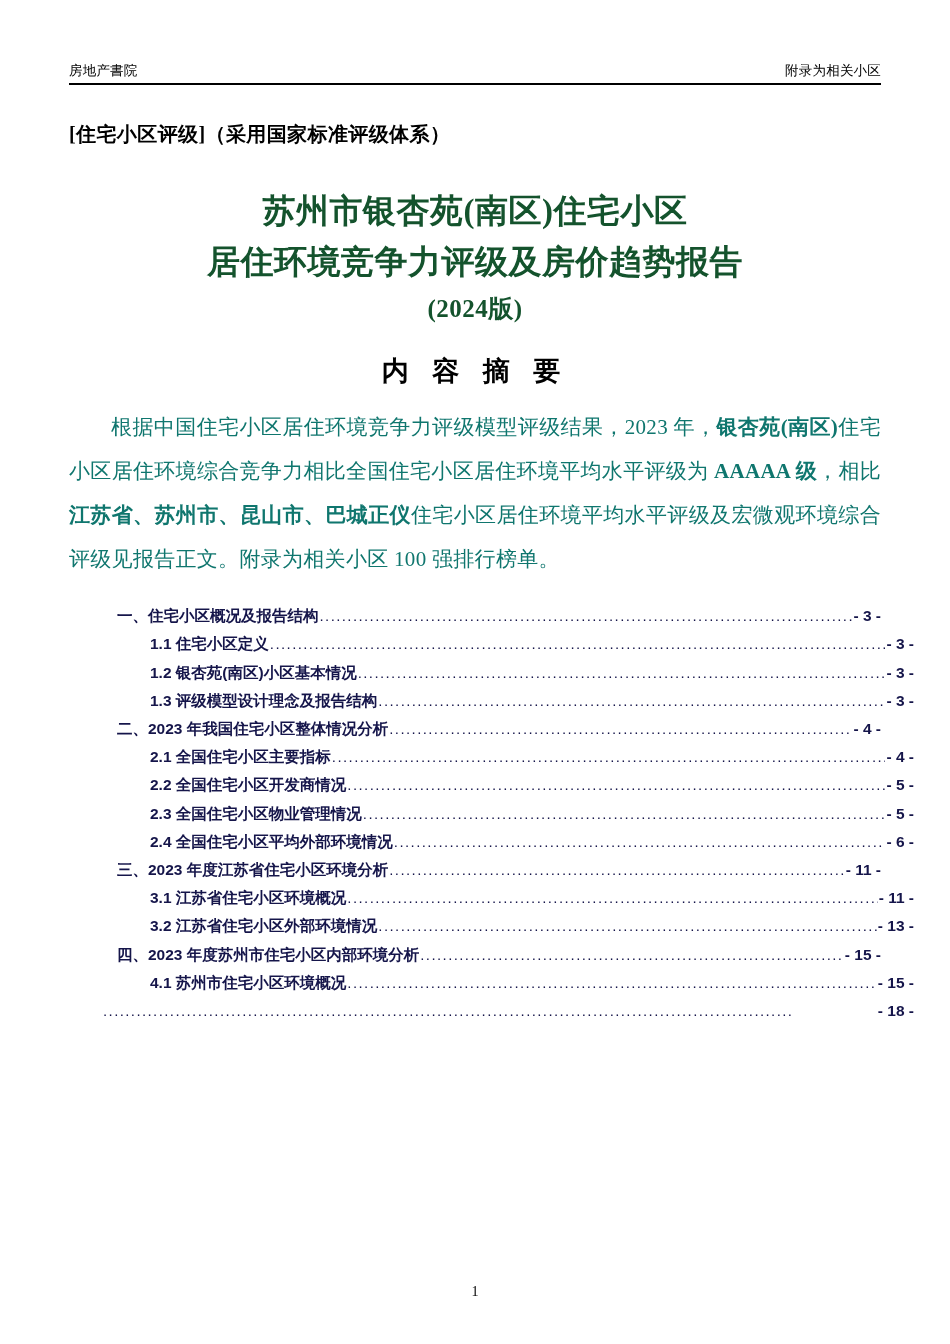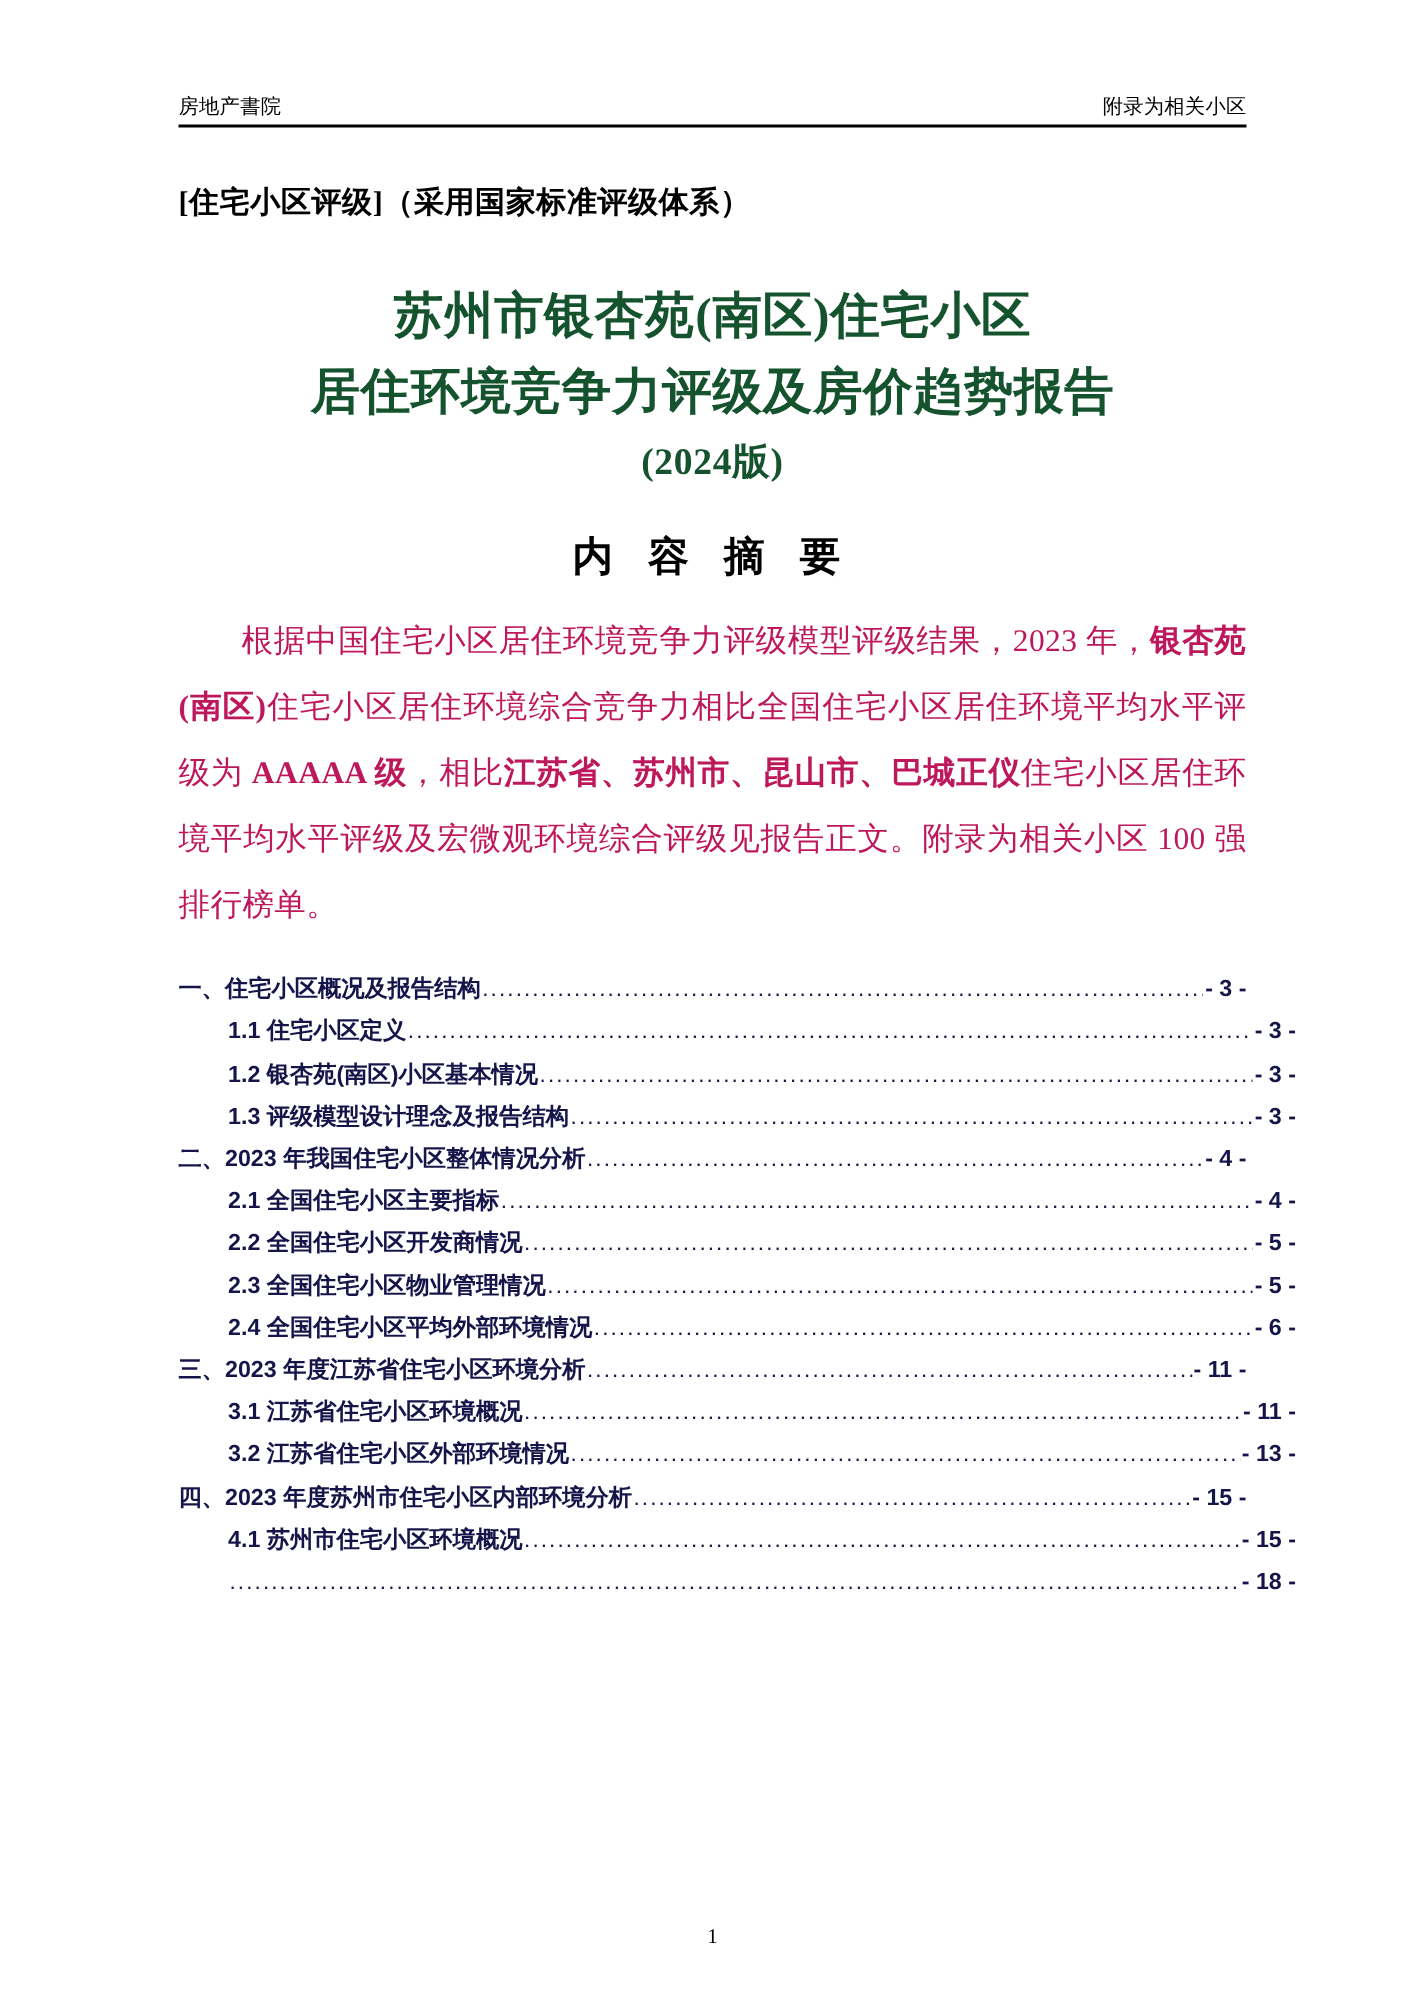--- a/index.html
+++ b/index.html
@@ -13,21 +13,21 @@
     font-family: "Liberation Serif", "DejaVu Serif", serif;
     color: #000000;
     position: relative;
     overflow: hidden;
   }
   .page {
     position: relative;
     width: 950px;
     height: 1344px;
     box-sizing: border-box;
-    padding: 0 119px;
+    padding: 0 69px;
   }
 
   
   .header {
     position: relative;
     display: flex;
     justify-content: space-between;
     align-items: flex-end;
     padding-top: 62px;
     border-bottom: 2px solid #000000;
@@ -94,21 +94,21 @@
 
   
   .abstract {
     margin-top: 16px;
     font-family: "Liberation Serif", "DejaVu Serif", serif;
     font-size: 21px;
     line-height: 2.1;
     text-align: justify;
     text-justify: inter-ideograph;
     text-indent: 2em;
-    color: #be185d;
+    color: #0f766e;
     letter-spacing: 0.3px;
   }
   .abstract b { font-weight: bold; }
 
   
   .toc {
     margin-top: 4px;
     color: #15154a;
     font-family: "Liberation Sans", "DejaVu Sans", sans-serif;
   }
@@ -121,21 +121,21 @@
     white-space: nowrap;
   }
   .toc-row.level-1 {
     font-weight: bold;
     padding-left: 0;
   }
   .toc-row.level-2 {
     font-weight: bold;
     padding-left: 33px;
   }
-  .toc-label { flex: 0 0 auto; }
+  .toc-label { flex: 0 0 auto; margin-left: 48px; }
   .toc-dots {
     flex: 1 1 auto;
     overflow: hidden;
     margin: 0 1px;
     font-weight: normal;
     letter-spacing: 1.4px;
     font-size: 15px;
   }
   .toc-page { flex: 0 0 auto; }
 

